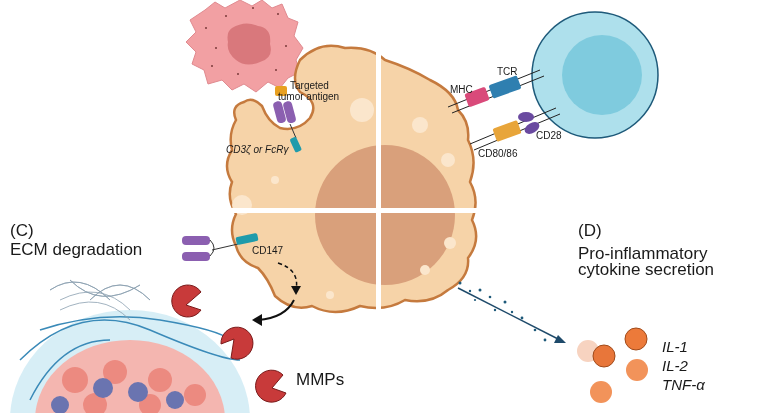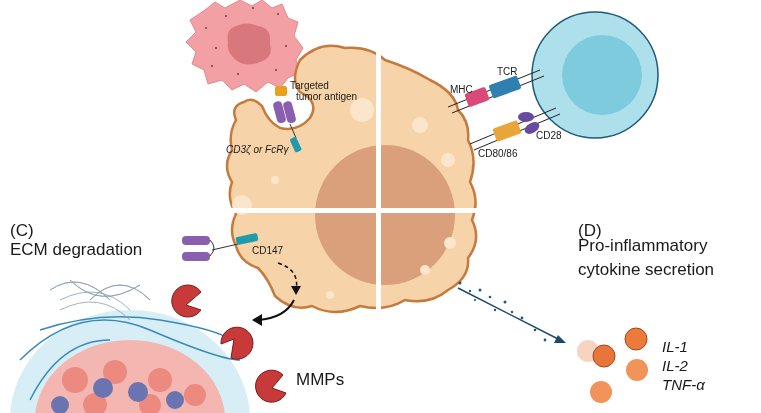--- a/index.html
+++ b/index.html
@@ -158,33 +158,33 @@
     <circle cx="588" cy="351" r="11" fill="#f7d3c0"></circle>
     <circle cx="604" cy="356" r="11" fill="#e8763a" stroke="#a04a1a" stroke-width="1"></circle>
     <circle cx="636" cy="339" r="11" fill="#ec7a3a" stroke="#a04a1a" stroke-width="1"></circle>
     <circle cx="637" cy="370" r="11" fill="#f2935a"></circle>
     <circle cx="601" cy="392" r="11" fill="#f2935a"></circle>
   </g>
 </svg>
 
   
   <div class="lbl small" style="left:290px;top:80px;">Targeted</div>
-  <div class="lbl small" style="left:296px;top:91px;">tumor antigen</div>
+  <div class="lbl small" style="left:278px;top:91px;">tumor antigen</div>
   <div class="lbl small" style="left:226px;top:144px;font-style:italic;">CD3ζ or FcRγ</div>
 
   <div class="lbl small" style="left:450px;top:84px;">MHC</div>
   <div class="lbl small" style="left:497px;top:66px;text-align:right;">TCR</div>
   <div class="lbl small" style="left:536px;top:130px;">CD28</div>
   <div class="lbl small" style="left:478px;top:148px;">CD80/86</div>
 
   <div class="lbl big" style="left:10px;top:221px;">(C)</div>
   <div class="lbl big" style="left:10px;top:240px;">ECM degradation</div>
   <div class="lbl small" style="left:252px;top:245px;">CD147</div>
   <div class="lbl big" style="left:296px;top:370px;">MMPs</div>
 
   <div class="lbl big" style="left:578px;top:221px;">(D)</div>
-  <div class="lbl big" style="left:578px;top:236px;">Pro-inflammatory</div>
+  <div class="lbl big" style="left:578px;top:244px;">Pro-inflammatory</div>
   <div class="lbl big" style="left:578px;top:260px;">cytokine secretion</div>
 
   <div class="lbl med" style="left:662px;top:338px;">IL-1</div>
   <div class="lbl med" style="left:662px;top:357px;">IL-2</div>
   <div class="lbl med" style="left:662px;top:376px;">TNF-α</div>
 </div>
 
 </body></html>

